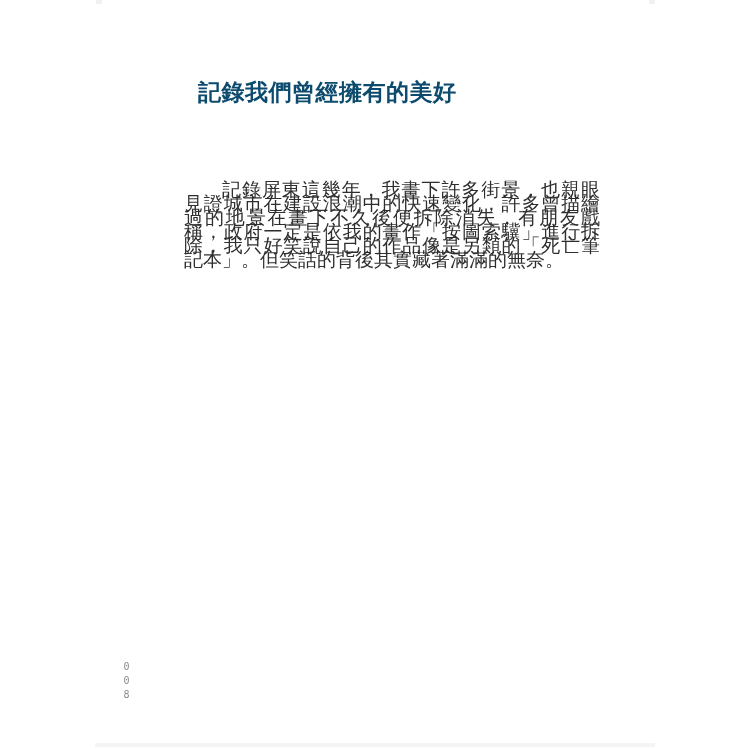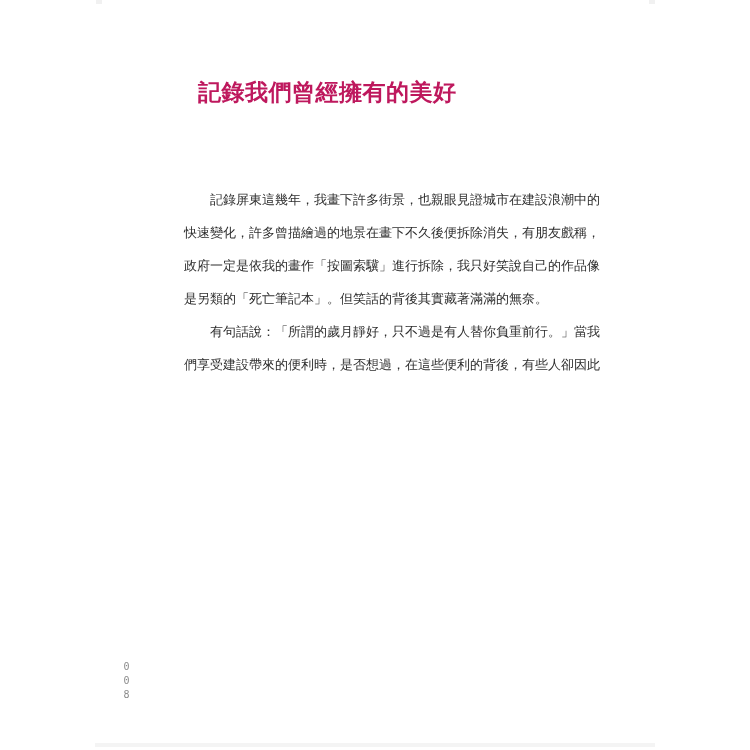--- a/index.html
+++ b/index.html
@@ -14,31 +14,31 @@
     background: #ffffff;
     overflow: hidden;
     font-family: "Liberation Serif", "DejaVu Serif", serif;
   }
   .chapter-title {
     position: absolute;
     left: 198px;
     top: 62px;
     font-size: 23px;
     font-weight: 700;
-    color: #be185d;
+    color: #0c4a6e;
     letter-spacing: 0.5px;
     white-space: nowrap;
   }
   .body-text {
     position: absolute;
     left: 184px;
     top: 183px;
     width: 416px;
-    font-size: 13px;
-    line-height: 33px;
+    font-size: 19px;
+    line-height: 14px;
     color: #2e2e2e;
     text-align: justify;
   }
   .body-text p {
     margin: 0;
     padding: 0;
     text-indent: 2em;
   }
   .page-number {
     position: absolute;
@@ -71,21 +71,20 @@
 </style>
 </head>
 <body>
 
 <div class="page">
 
   <h1 class="chapter-title">記錄我們曾經擁有的美好</h1>
 
   <div class="body-text">
     <p>記錄屏東這幾年，我畫下許多街景，也親眼見證城市在建設浪潮中的快速變化，許多曾描繪過的地景在畫下不久後便拆除消失，有朋友戲稱，政府一定是依我的畫作「按圖索驥」進行拆除，我只好笑說自己的作品像是另類的「死亡筆記本」。但笑話的背後其實藏著滿滿的無奈。</p>
-    <p>有句話說：「所謂的歲月靜好，只不過是有人替你負重前行。」當我們享受建設帶來的便利時，是否想過，在這些便利的背後，有些人卻因此</p>
   </div>
 
   <div class="page-number">008</div>
 
   <div class="scan-speck left"></div>
   <div class="scan-speck right"></div>
   <div class="scan-edge-bottom"></div>
 
 </div>
 

